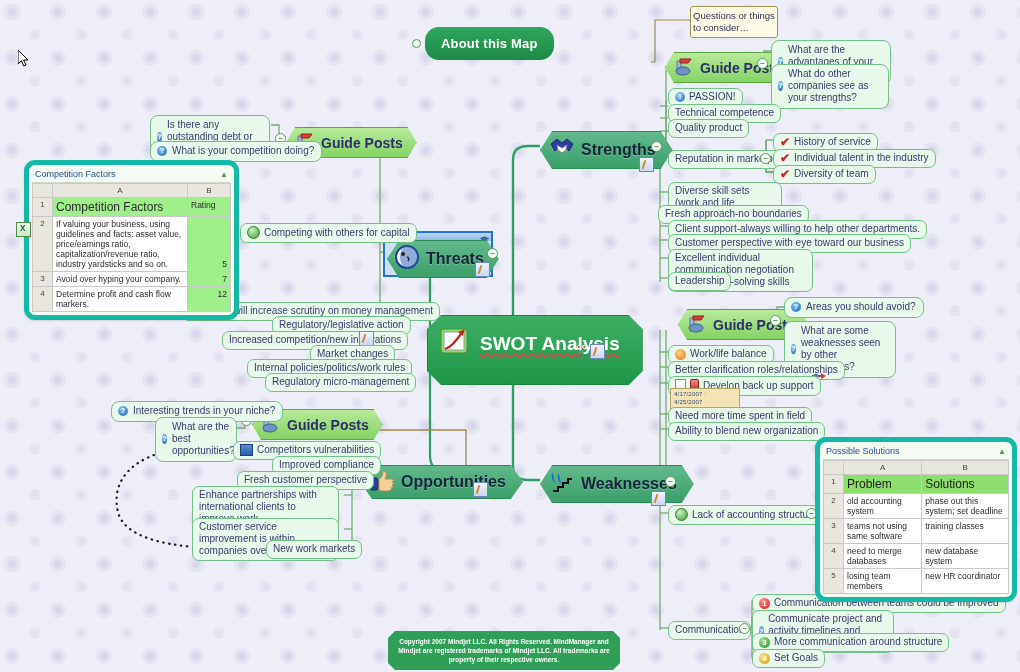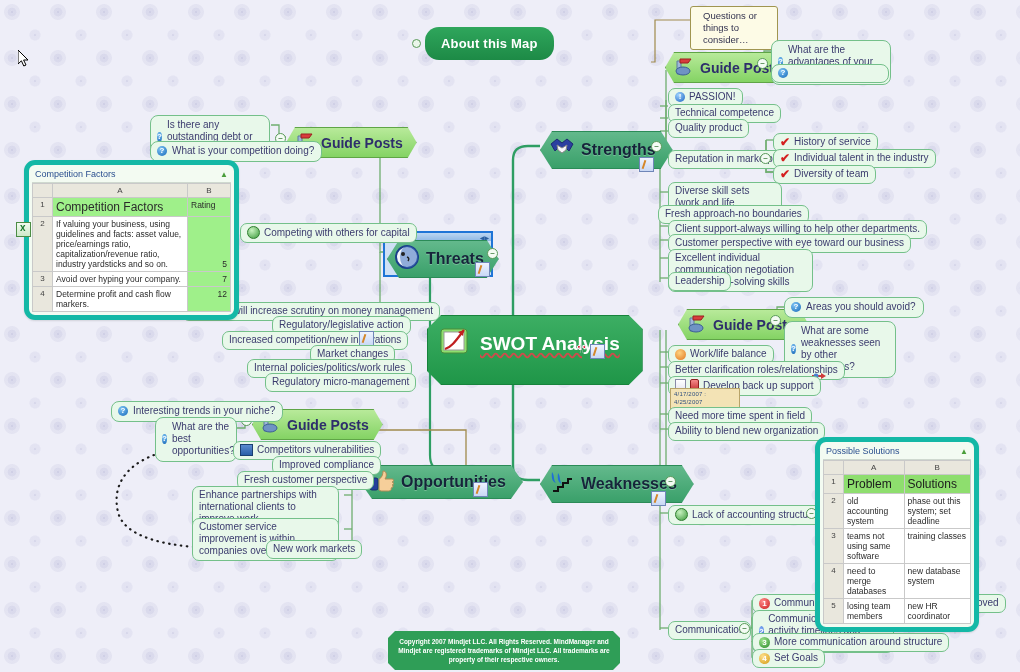--- a/index.html
+++ b/index.html
@@ -90,21 +90,21 @@
   
   .footer{
     background:#2f9e57;color:#ffffff;font-size:6.5px;line-height:9px;
     text-align:center;padding:6px 10px;
     clip-path:polygon(0 7px,7px 0,calc(100% - 7px) 0,100% 7px,100% calc(100% - 7px),calc(100% - 7px) 100%,7px 100%,0 calc(100% - 7px));
     font-weight:bold;
   }
   
   .note{
     background:#fdfbe6;border:1px solid #a09550;border-radius:3px;
-    color:#33334f;font-size:9.5px;line-height:12px;padding:3px 12px;
+    color:#33334f;font-size:9.5px;line-height:12px;padding:3px 2px;
   }
   .task-badge{
     background:#f3e3b5;border:1px solid #b8a469;color:#2f4f7f;
     font-size:6px;line-height:7.5px;padding:2px 3px;letter-spacing:.2px;
   }
 
   
   .sheet{
     background:#f3fbf2;border:5px solid #14b8a6;border-radius:11px;
     padding:3px;box-shadow:0 1px 2px rgba(0,0,0,.12);
@@ -322,20 +322,21 @@
 </div>
 <div class="coll" style="left:757px;top:58px;">–</div>
 <div class="node note" style="left:690px;top:6px;width:88px;">Questions or things to consider…</div>
 
 <div class="node qnode wrap" style="left:771px;top:40px;width:120px;">
   <span class="ico-q">?</span>
   <span>What are the advantages of your company?</span>
 </div>
 <div class="node qnode wrap" style="left:771px;top:64px;width:118px;">
   <span class="ico-q">?</span>
+  <span>What do other companies see as your strengths?</span>
 </div>
 
 <div class="node leaf" style="left:668px;top:88px;">
   <span class="ico-bolt">!</span>
   <span>PASSION!</span>
 </div>
 <div class="node leaf" style="left:668px;top:104px;">
   <span>Technical competence</span>
 </div>
 <div class="node leaf" style="left:668px;top:119px;">
@@ -460,21 +461,21 @@
 </div>
 <div class="node leaf" style="left:752px;top:633px;">
   <span class="ico-num n3">3</span>
   <span>More communication around structure</span>
 </div>
 <div class="node leaf" style="left:752px;top:649px;">
   <span class="ico-num n4">4</span>
   <span>Set Goals</span>
 </div>
 
-<div class="node sheet" style="left:815px;top:437px;width:164px;">
+<div class="node sheet" style="left:815px;top:437px;width:202px;">
   <div class="sheet-title">
     <span>Possible Solutions</span>
     <span class="caret">▲</span>
   </div>
   <table class="sheet-tbl">
     <tbody>
         <tr>
       <td class="rowhdr"></td>
       <td class="colhdr">A</td>
       <td class="colhdr">B</td>

